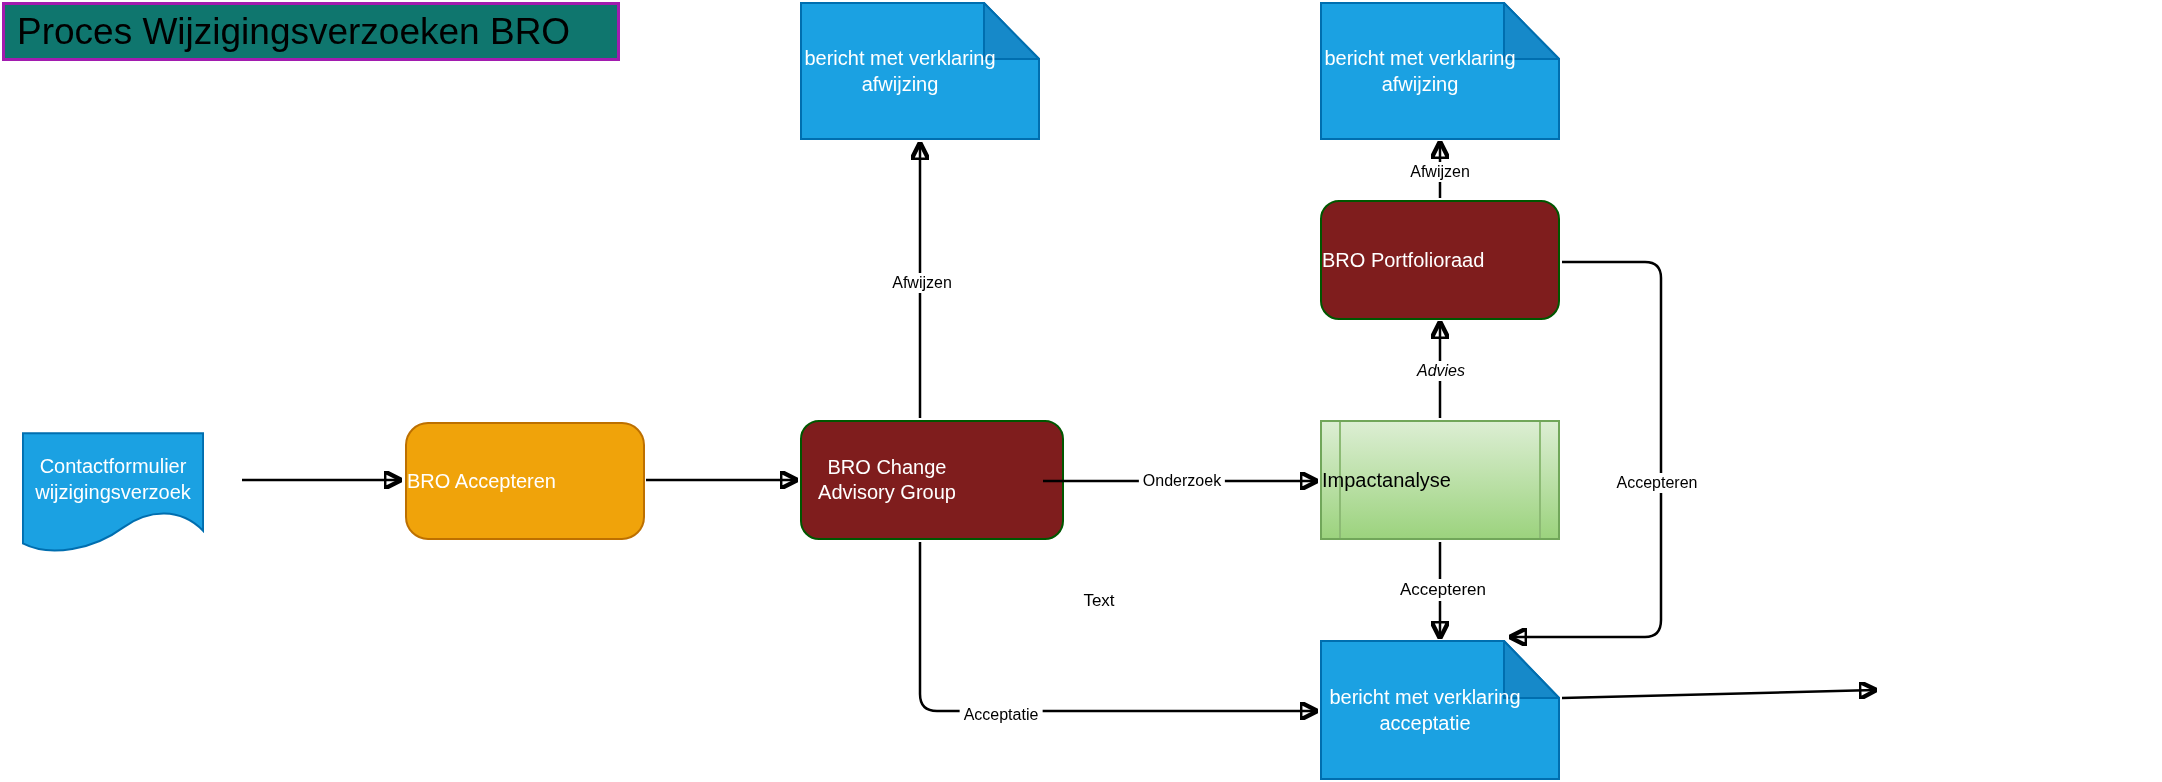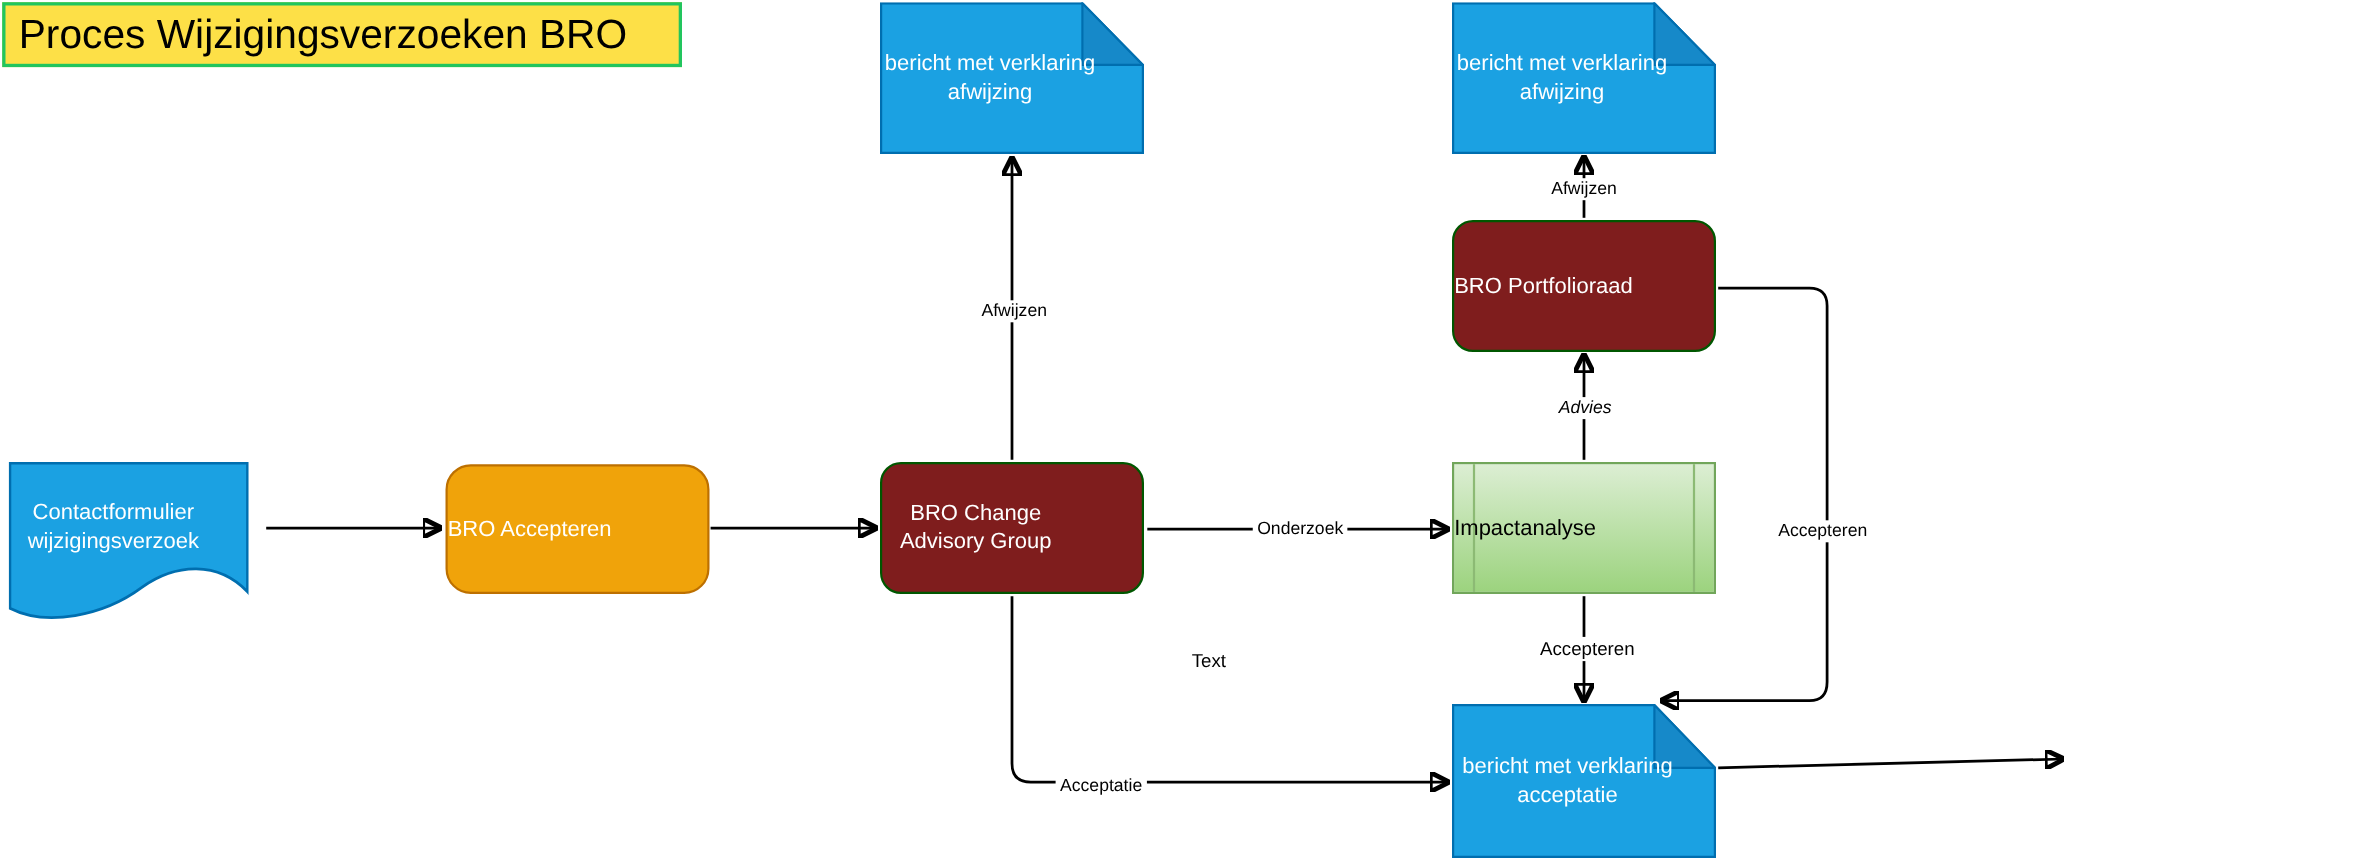--- a/index.html
+++ b/index.html
@@ -4,21 +4,21 @@
 <style>
   * { margin: 0; padding: 0; box-sizing: border-box; }
   html, body { width: 2162px; height: 782px; background: #ffffff; overflow: hidden; }
   body { font-family: "Liberation Sans", sans-serif; position: relative; }
 
   .canvas { position: absolute; left: 0; top: 0; width: 2162px; height: 782px; }
 
   
   .title-box {
     position: absolute; left: 2px; top: 2px; width: 618px; height: 59px;
-    background: #fde047; border: 3px solid #22c55e;
+    background: #0f766e; border: 3px solid #a21caf;
     display: flex; align-items: center; padding-left: 12px;
     font-size: 37px; color: #000;
   }
 
   
   .node { position: absolute; display: flex; align-items: center; justify-content: flex-start; text-align: center; }
   .node .lbl { position: relative; z-index: 2; }
 
   
   .rbox { border-radius: 19px; color: #ffffff; font-size: 20px; line-height: 1.25; }
@@ -71,32 +71,32 @@
       <path d="M1,1 H184 L239,57 V137 H1 Z" fill="#1ba1e2" stroke="#006eaf" stroke-width="2"></path>
       <path d="M184,1 L239,57 H184 Z" fill="#1689c9" stroke="#006eaf" stroke-width="2"></path>
     </svg>
     <div class="doc-text" style="width:200px;">bericht met verklaring afwijzing</div>
   </div>
 
   <div class="node rbox green" style="left:1320px; top:200px; width:240px; height:120px;">
     <div class="lbl">BRO Portfolioraad</div>
   </div>
 
-  <div class="node" style="left:8px; top:420px; width:218px; height:150px;">
+  <div class="node" style="left:22px; top:420px; width:182px; height:150px;">
     <svg class="shape-svg" viewBox="0 0 218 150">
       <path d="M1,1 H217 V118 C190,90 152,92 121,114 C86,140 34,150 1,133 Z" fill="#1ba1e2" stroke="#006eaf" stroke-width="2.5"></path>
     </svg>
     <div class="doc-text" style="width:190px; padding-bottom:32px;">Contactformulier wijzigingsverzoek</div>
   </div>
 
   <div class="node rbox orange" style="left:405px; top:422px; width:240px; height:118px;">
     <div class="lbl">BRO Accepteren</div>
   </div>
 
-  <div class="node rbox green" style="left:800px; top:420px; width:240px; height:120px;">
+  <div class="node rbox green" style="left:800px; top:420px; width:264px; height:120px;">
     <div class="lbl" style="width:170px;">BRO Change Advisory Group</div>
   </div>
 
   <div class="node impact" style="left:1320px; top:420px; width:240px; height:120px;">
     <div class="bar left"></div>
     <div class="bar right"></div>
     <div class="lbl">Impactanalyse</div>
   </div>
 
   <div class="node" style="left:1320px; top:640px; width:240px; height:140px;">

